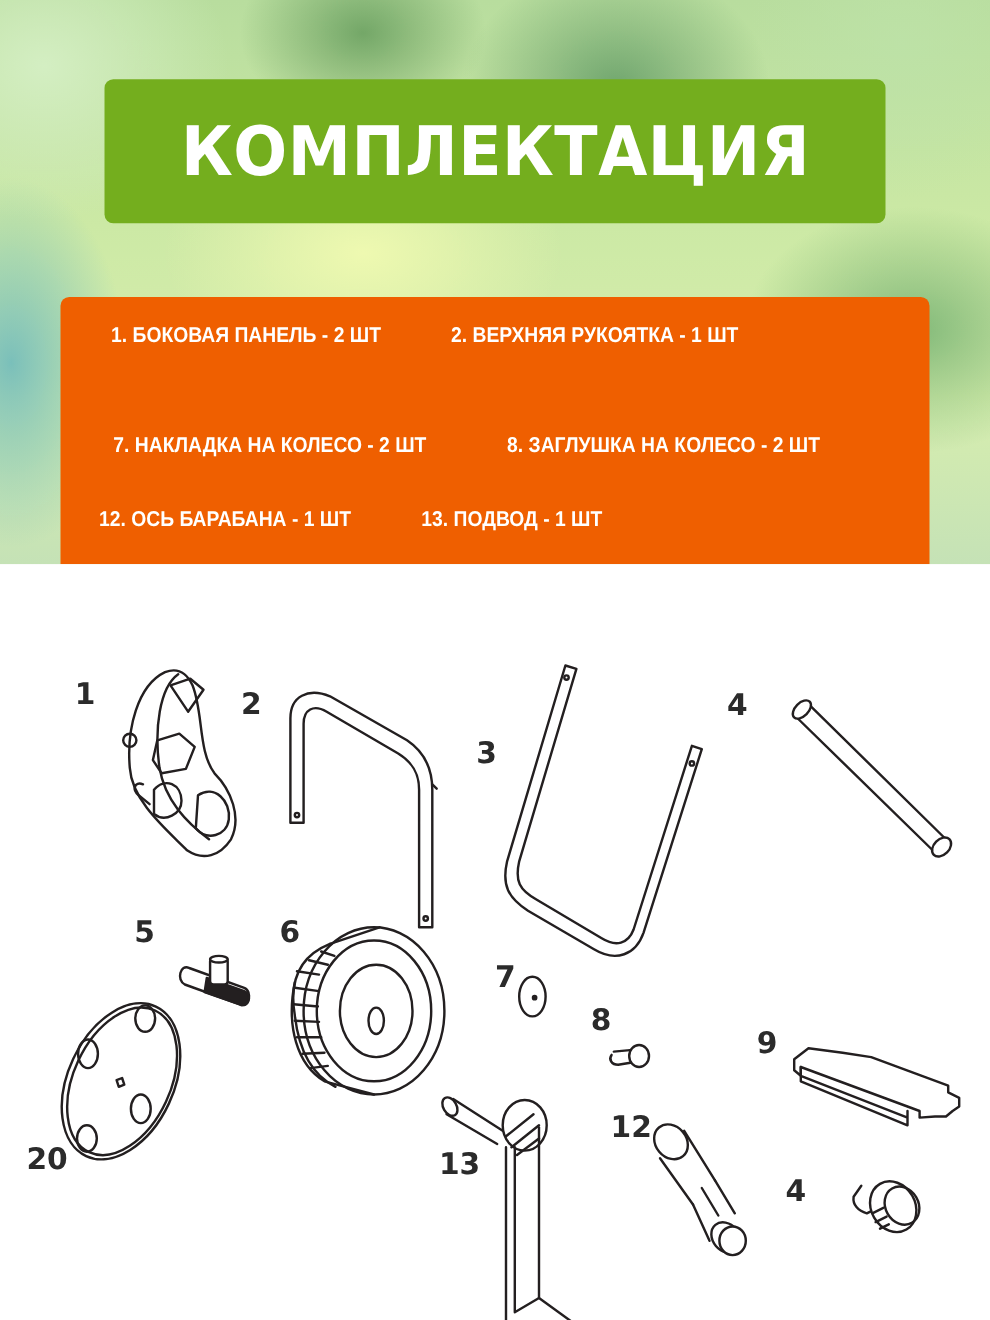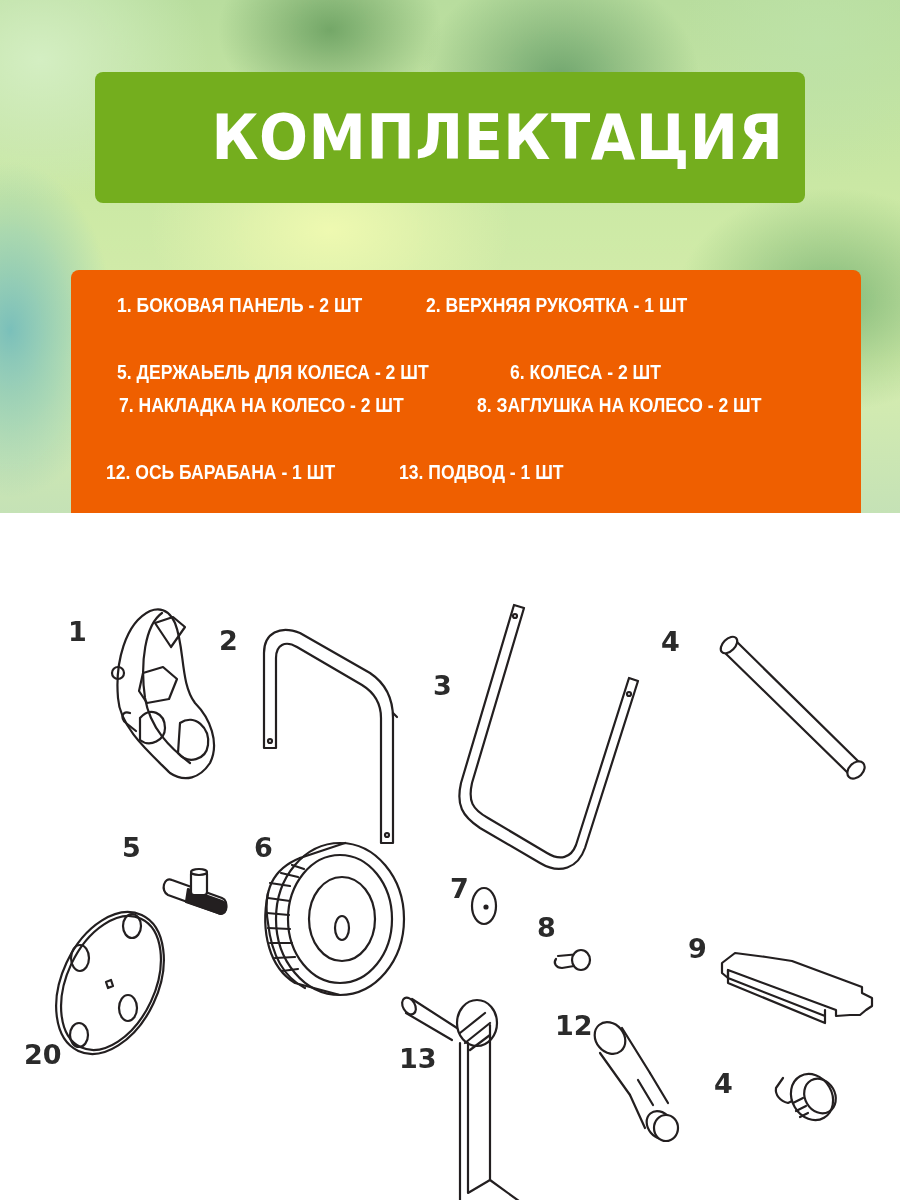--- a/index.html
+++ b/index.html
@@ -16,30 +16,30 @@
       radial-gradient(ellipse 150px 240px at 10px 330px, rgba(95,175,190,0.75), rgba(95,175,190,0) 70%),
       radial-gradient(ellipse 260px 160px at 330px 230px, rgba(240,250,180,0.95), rgba(240,250,180,0) 70%),
       radial-gradient(ellipse 240px 200px at 40px 60px, rgba(215,240,200,0.9), rgba(215,240,200,0) 70%),
       linear-gradient(180deg, #b9dca0 0%, #cde8a8 40%, #d8eeb0 70%, #c6e2b8 100%);
     filter: saturate(1.05);
   }
 
   .title-box {
     position: absolute; left: 95px; top: 72px; width: 710px; height: 131px;
     background: #76ad24; border-radius: 8px;
-    display: flex; align-items: center; justify-content: flex-end;
+    display: flex; align-items: center; justify-content: center;
   }
   .title-text {
     color: #ffffff; font-weight: 700; font-size: 62px; letter-spacing: 0.5px;
     transform: scaleX(0.93);
     font-family: "DejaVu Sans", "Liberation Sans", sans-serif;
   }
 
   .list-panel {
-    position: absolute; left: 71px; top: 270px; width: 790px; height: 243px;
+    position: absolute; left: 55px; top: 270px; width: 790px; height: 243px;
     background: #e96000; border-radius: 8px 8px 0 0;
   }
   .list-row {
     position: absolute; left: 0; width: 790px; height: 30px;
     color: #ffffff; font-weight: 700; font-size: 19.5px; white-space: nowrap;
     font-family: "Liberation Sans", sans-serif;
   }
   .list-item { position: absolute; top: 0; transform-origin: left center; transform: scaleX(0.9); }
 
   .diagram { position: absolute; left: 0; top: 513px; width: 900px; height: 687px; background: #fff; }
@@ -57,24 +57,20 @@
 
 <div class="hero">
   <div class="title-box">
     <span class="title-text">КОМПЛЕКТАЦИЯ</span>
   </div>
 
   <div class="list-panel">
     <div class="list-row" style="top:24px">
       <span class="list-item" style="left:46px">1.  БОКОВАЯ ПАНЕЛЬ - 2 ШТ</span>
       <span class="list-item" style="left:355px">2. ВЕРХНЯЯ РУКОЯТКА - 1 ШТ</span>
-    </div>
-    <div class="list-row" style="top:91px">
-      <span class="list-item" style="left:46px">5.  ДЕРЖАЬЕЛЬ ДЛЯ КОЛЕСА - 2 ШТ</span>
-      <span class="list-item" style="left:439px">6. КОЛЕСА - 2 ШТ</span>
     </div>
     <div class="list-row" style="top:124px">
       <span class="list-item" style="left:48px">7. НАКЛАДКА НА КОЛЕСО - 2 ШТ</span>
       <span class="list-item" style="left:406px">8. ЗАГЛУШКА НА КОЛЕСО - 2 ШТ</span>
     </div>
     <div class="list-row" style="top:191px">
       <span class="list-item" style="left:35px">12.  ОСЬ БАРАБАНА - 1 ШТ</span>
       <span class="list-item" style="left:328px">13. ПОДВОД - 1 ШТ</span>
     </div>
   </div>

